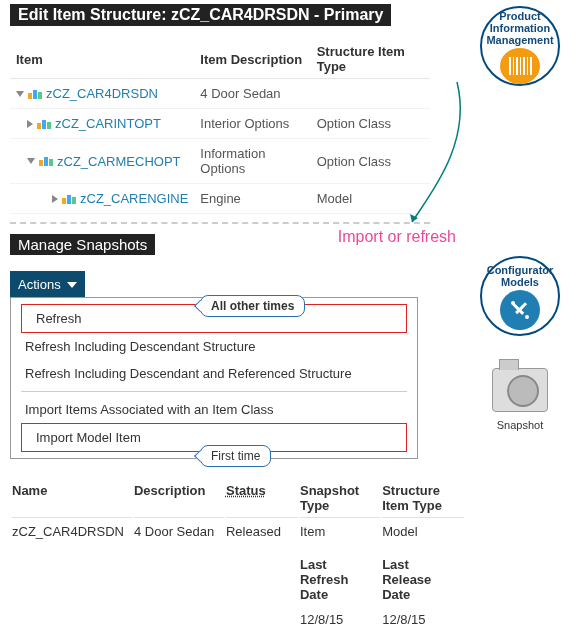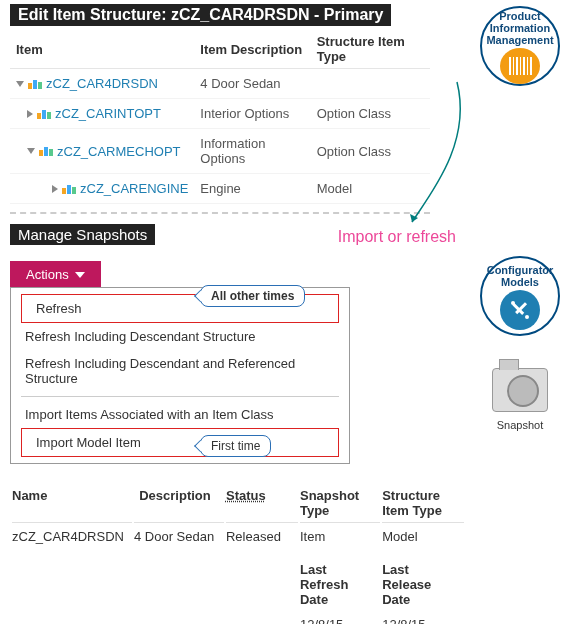--- a/index.html
+++ b/index.html
@@ -1,18 +1,18 @@
 <!DOCTYPE html>
 <html><head>
 <meta charset="utf-8">
 <style>
   * { box-sizing: border-box; margin: 0; padding: 0; }
   body { font-family: Arial, Helvetica, sans-serif; font-size: 13px; color: #333; width: 576px; background: #fff; }
   .panel { padding: 4px 10px 10px 10px; }
-  .title-bar { background: #222; color: #fff; font-size: 16px; font-weight: bold; padding: 2px 8px; display: inline-block; margin-bottom: 4px; }
+  .title-bar { background: #222; color: #fff; font-size: 16px; font-weight: bold; padding: 2px 8px; display: inline-block; margin-bottom: 14px; }
   .title-bar-small { background: #222; color: #fff; font-size: 15px; font-weight: normal; padding: 2px 8px; display: inline-block; margin-bottom: 6px; }
 
   
   .tbl { width: 380px; border-collapse: collapse; }
   .tbl th { text-align: left; font-weight: bold; font-size: 13px; padding: 4px 6px; border-bottom: 1px solid #e5e5e5; }
   .tbl td { padding: 7px 6px; font-size: 13px; color: #555; border-bottom: 1px solid #f3f3f3; }
   .tbl td.link { color: #1f7fb2; }
   .tree-cell { display: flex; align-items: center; gap: 4px; }
   .triangle { width: 0; height: 0; display: inline-block; }
   .triangle.expanded { border-left: 4px solid transparent; border-right: 4px solid transparent; border-top: 6px solid #888; }
@@ -34,23 +34,23 @@
   .camera { width: 56px; height: 44px; background: #ddd; border: 1px solid #999; border-radius: 4px; position: relative; display: inline-block; margin-top: 6px; }
   .camera::before { content: ""; position: absolute; top: -10px; left: 6px; width: 18px; height: 10px; background: #ccc; border: 1px solid #999; border-bottom: none; }
   .camera::after { content: ""; position: absolute; top: 6px; left: 14px; width: 28px; height: 28px; border-radius: 50%; background: #bbb; border: 2px solid #888; }
   .side-label { font-size: 11px; margin-top: 4px; display: block; }
 
   .divider { border-top: 2px dashed #ccc; margin: 8px 0 0 0; width: 420px; }
   .curve-label { position: absolute; font-size: 16px; color: #ec4899; right: 120px; top: 228px; }
 
   
   .actions-wrap { position: relative; margin-top: 10px; }
-  .actions-btn { background: #be185d; color: #fff; border: none; padding: 6px 16px; font-size: 13px; display: inline-flex; align-items: center; gap: 6px; cursor: pointer; }
+  .actions-btn { background: #0c4a6e; color: #fff; border: none; padding: 6px 8px; font-size: 13px; display: inline-flex; align-items: center; gap: 6px; cursor: pointer; }
   .actions-btn .triangle-down { width: 0; height: 0; border-left: 5px solid transparent; border-right: 5px solid transparent; border-top: 6px solid #fff; }
-  .dropdown { border: 1px solid #999; background: #fff; position: relative; width: 340px; margin-top: -1px; padding: 6px 0; }
+  .dropdown { border: 1px solid #999; background: #fff; position: relative; width: 408px; margin-top: -1px; padding: 6px 0; }
   .dropdown .item { padding: 6px 14px; font-size: 13px; color: #333; cursor: pointer; }
   .dropdown .sep { border-top: 1px solid #ccc; margin: 4px 10px; }
   .redbox { border: 1.5px solid #d22; }
 
   
   .callout { position: absolute; border: 1.5px solid #2b6fb5; border-radius: 8px; background: #fff; padding: 3px 10px; font-size: 12px; color: #333; }
   .callout::before { content: ""; position: absolute; width: 8px; height: 8px; border-left: 1.5px solid #2b6fb5; border-bottom: 1.5px solid #2b6fb5; background: #fff; }
   .callout.left::before { left: -5px; top: 50%; transform: translateY(-50%) rotate(45deg); }
 
   
@@ -213,21 +213,21 @@
       </div>
       
       <div class="callout left" style="top:24px; left:190px;font-weight:bold;">All other times</div>
       <div class="callout left" style="top:174px; left:190px;">First time</div>
     </div>
 
     <table class="detail-tbl">
       <tbody>
           <tr>
         <th style="width:118px;">Name</th>
-        <th style="width:90px;text-align:center;">Description</th>
+        <th style="width:90px;">Description</th>
         <th style="width:72px;"><span class="underline-label">Status</span></th>
         <th>Snapshot Type</th>
         <th>Structure Item Type</th>
       </tr>
       <tr>
         <td>zCZ_CAR4DRSDN</td>
         <td>4 Door Sedan</td>
         <td>Released</td>
         <td>Item</td>
         <td>Model</td>

